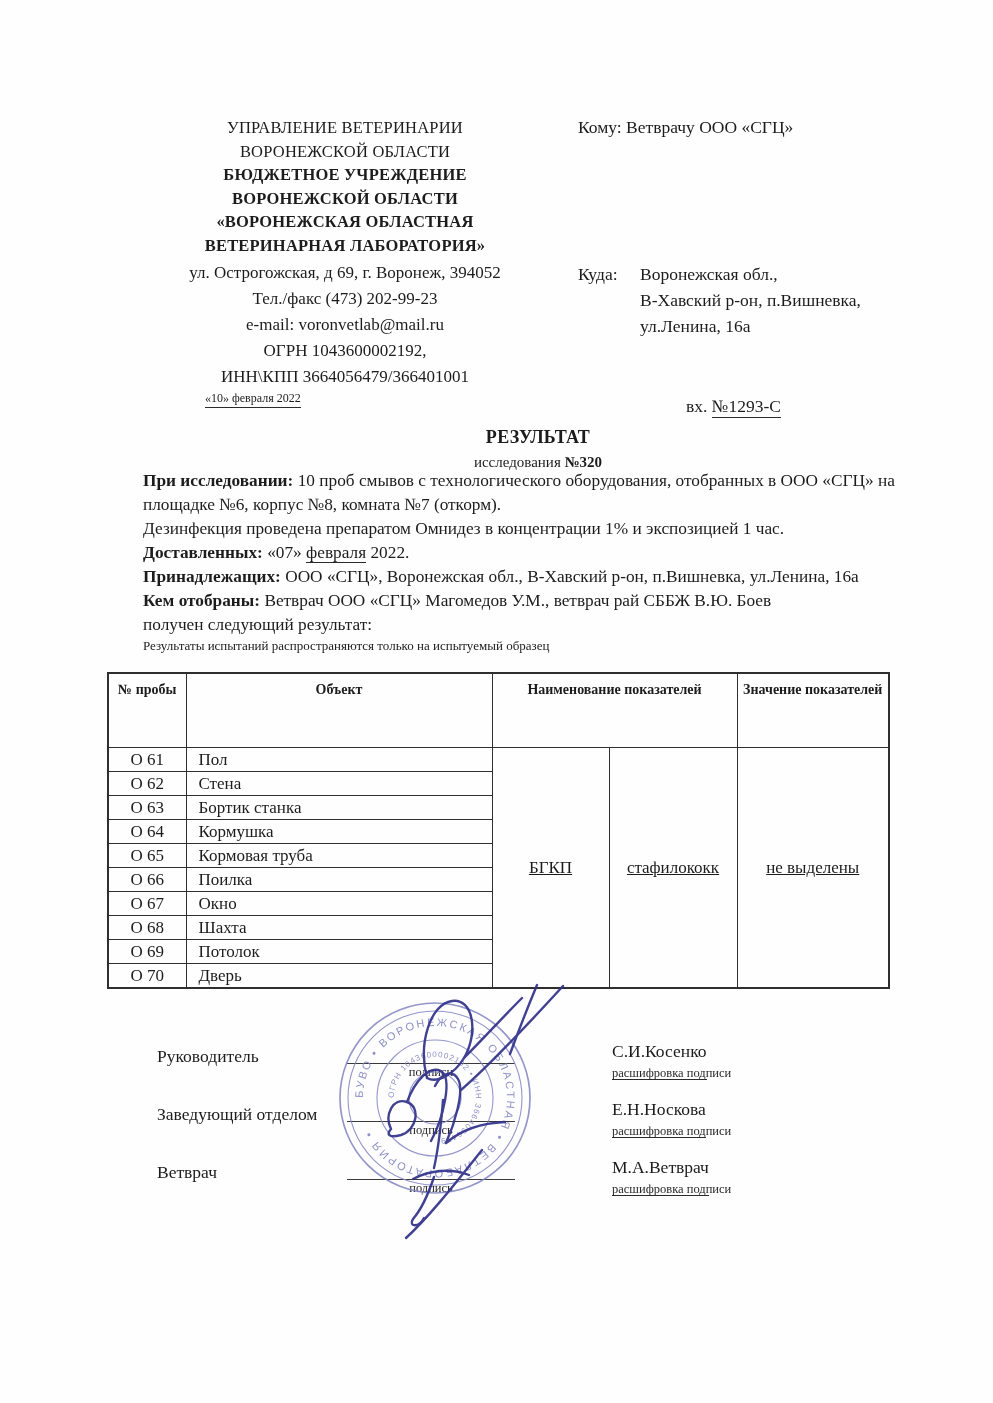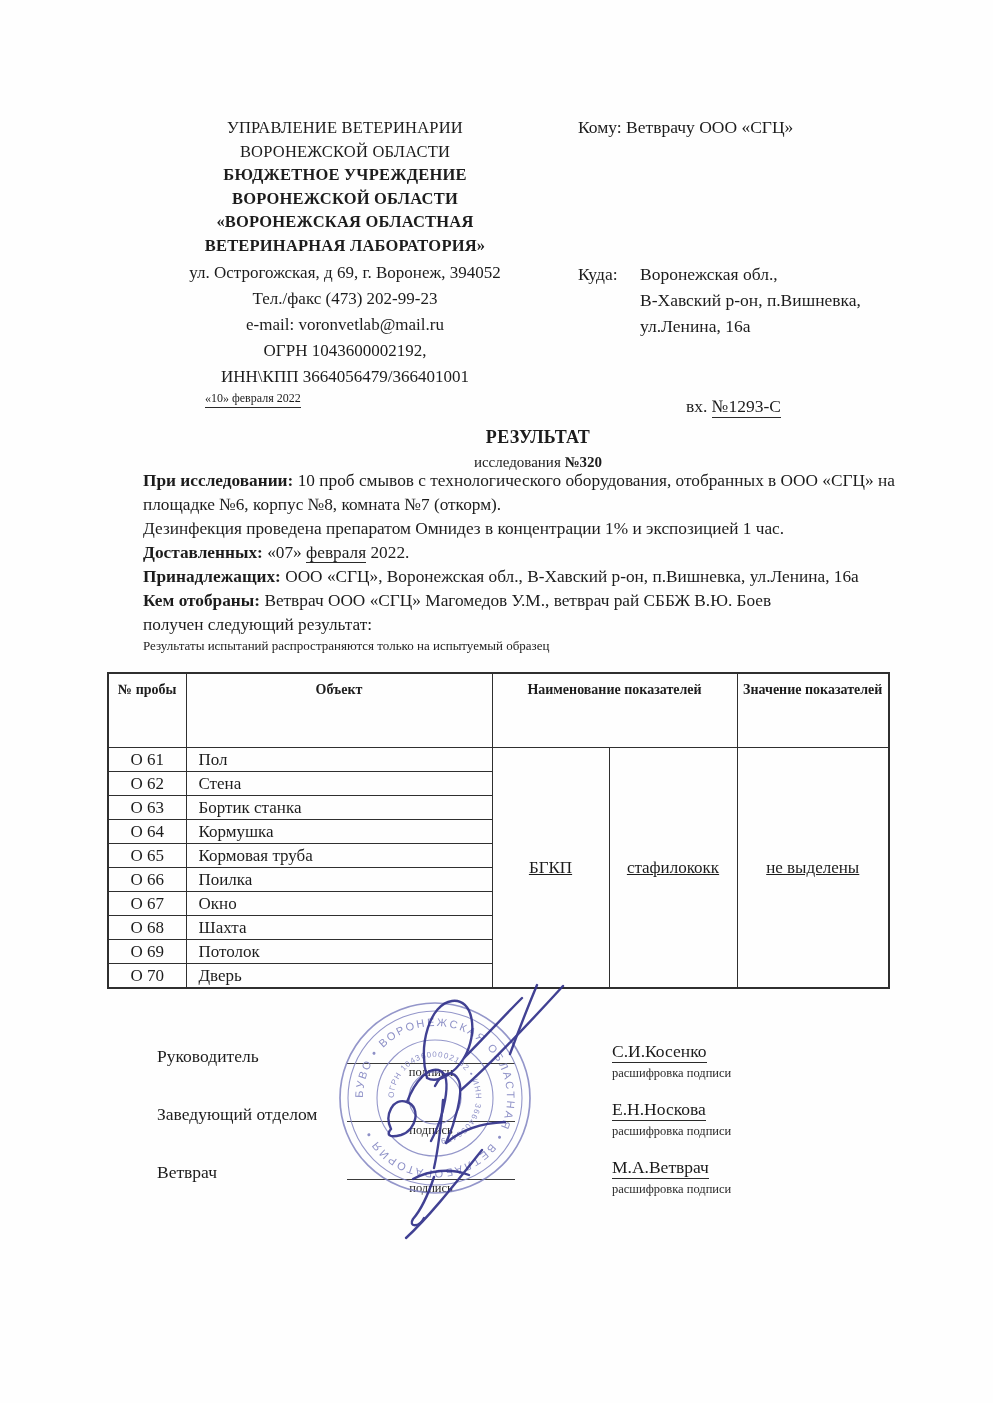--- a/index.html
+++ b/index.html
@@ -45,21 +45,21 @@
   table.results tbody td{height:23px;font-size:17px;line-height:20px;padding:0;}
   td.c-id{text-align:center;}
   td.c-obj{padding-left:12px !important;}
   td.merged{text-align:center;vertical-align:middle;text-decoration:underline;}
   tbody tr:last-child td{border-bottom:2px solid #2f2f2f;}
   
   .sig-row{left:0;top:0;width:793px;height:52px;margin-left:9px;}
   .sig-role{position:absolute;left:148px;top:6px;font-size:17.5px;}
   .sig-line{position:absolute;left:338px;top:0;width:168px;height:23px;border-bottom:1.6px solid #3a3a3a;}
   .sig-caption{position:absolute;left:338px;top:25px;width:168px;text-align:center;font-size:12.5px;color:#2a2a2a;}
-  .sig-name{position:absolute;left:603px;top:1px;font-size:17.5px;border-bottom:1.4px solid #2a2a2a;padding-bottom:0;}
+  .sig-name{position:absolute;left:603px;top:1px;font-size:17.5px;border-bottom:1.4px solid #2a2a2a;padding-bottom:17px;}
   .sig-decode{position:absolute;left:603px;top:26px;font-size:12.5px;color:#2a2a2a;}
   
   .stamp-svg{left:330px;top:978px;width:290px;height:262px;pointer-events:none;}
 </style>
 </head>
 <body>
 
 <div class="abs org-block">
   <div class="org-line">УПРАВЛЕНИЕ ВЕТЕРИНАРИИ</div>
   <div class="org-line">ВОРОНЕЖСКОЙ ОБЛАСТИ</div>

